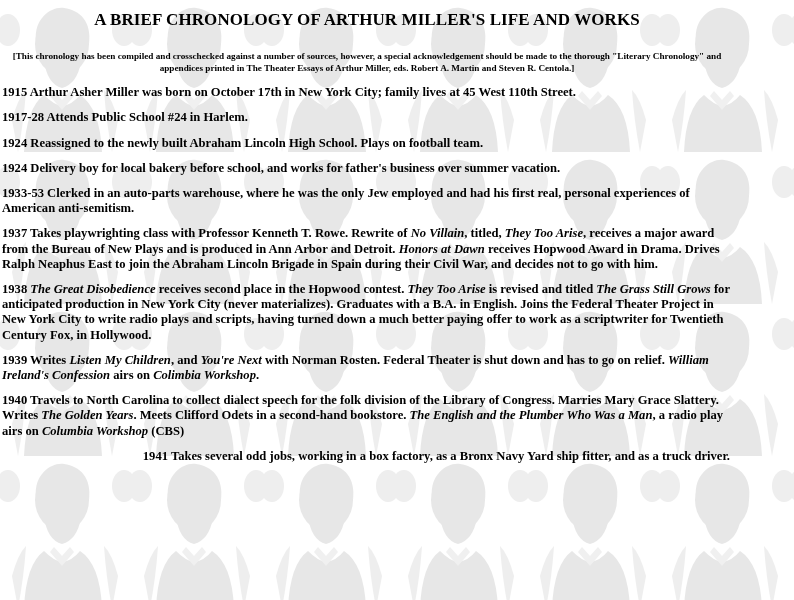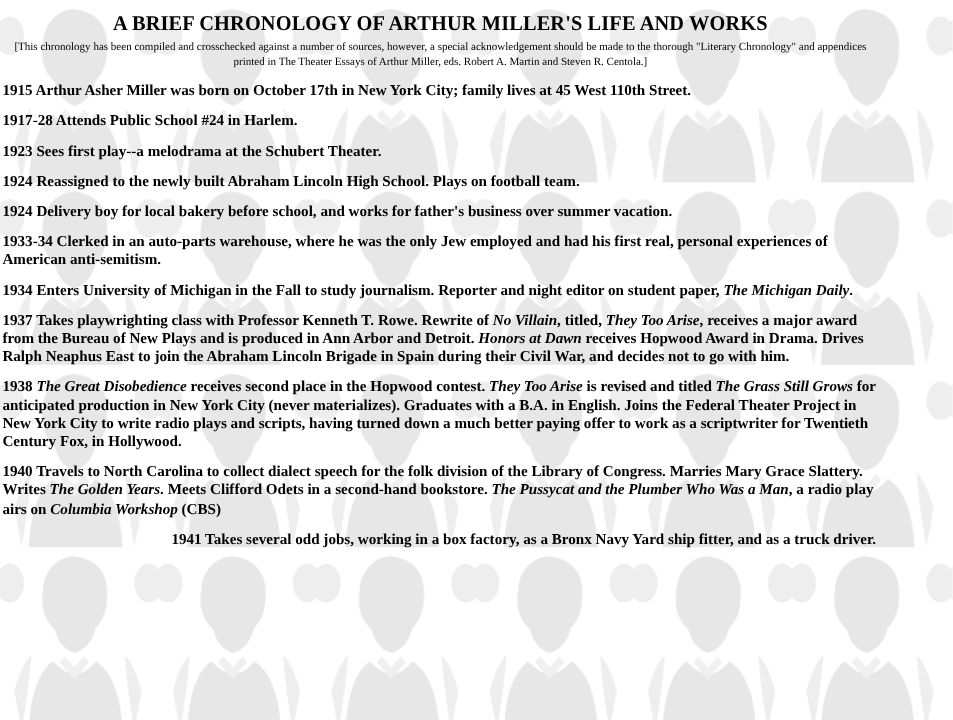--- a/index.html
+++ b/index.html
@@ -44,22 +44,22 @@
     padding: 0 10px;
     font-stretch: condensed;
     transform: scaleX(0.97);
   }
 
   
   .doc-note {
     text-align: center;
     font-size: 9.2px;
     line-height: 11.6px;
-    margin: 5px 2px 0 2px;
-    font-weight: normal;
+    margin: 22px 2px 0 2px;
+    font-weight: bold;
   }
 
   
   .entries {
     margin-top: 11px;
     padding-left: 2px;
     padding-right: 4px;
   }
   .entry {
     font-weight: bold;
@@ -114,24 +114,23 @@
   <h1 class="doc-title">A BRIEF CHRONOLOGY OF ARTHUR MILLER'S LIFE AND WORKS</h1>
 
   <div class="doc-note">
     <span>[This chronology has been compiled and crosschecked against a number of sources, however, a special acknowledgement should be made to the thorough "Literary Chronology" and appendices</span>
     <span>printed in The Theater Essays of Arthur Miller, eds. Robert A. Martin and Steven R. Centola.]</span>
   </div>
 
   <div class="entries">
       <p class="entry">1915 Arthur Asher Miller was born on October 17th in New York City; family lives at 45 West 110th Street.</p>
       <p class="entry">1917-28 Attends Public School #24 in Harlem.</p>
-      <p class="entry">1923  Sees first play--a melodrama at the Schubert Theater.</p>
       <p class="entry">1924  Reassigned to the newly built Abraham Lincoln High School.  Plays on football team.</p>
       <p class="entry">1924  Delivery boy for local bakery before school, and works for father's business over summer vacation.</p>
-      <p class="entry">1933-34  Clerked in an auto-parts warehouse, where he was the only Jew employed and had his first real, personal experiences of American anti-semitism.</p>
-      <p class="entry">1934  Enters University of Michigan in the Fall to study journalism. Reporter and night editor on student paper, <i>The Michigan Daily</i>.</p>
+      <p class="entry">1933-53  Clerked in an auto-parts warehouse, where he was the only Jew employed and had his first real, personal experiences of American anti-semitism.</p>
       <p class="entry">1937 Takes playwrighting class with Professor Kenneth T. Rowe. Rewrite of <i>No Villain</i>, titled, <i>They Too Arise</i>, receives a major award from the Bureau of New Plays and is produced in Ann Arbor and Detroit. <i>Honors at Dawn</i> receives Hopwood Award in Drama. Drives Ralph Neaphus East to join the Abraham Lincoln Brigade in Spain during their Civil War, and decides not to go with him.</p>
       <p class="entry">1938 <i>The Great Disobedience</i> receives second place in the Hopwood contest. <i>They Too Arise</i> is revised and titled <i>The Grass Still Grows</i> for anticipated production in New York City (never materializes). Graduates with a B.A. in English.  Joins the Federal Theater Project in New York City to write radio plays and scripts, having turned down a much better paying offer to work as a scriptwriter for Twentieth Century Fox, in Hollywood.</p>
-      <p class="entry">1940 Travels to North Carolina to collect dialect speech for the folk division of the Library of Congress.  Marries Mary Grace Slattery. Writes <i>The Golden Years</i>. Meets Clifford Odets in a second-hand bookstore.   <i>The Pussycat and the Plumber Who Was a Man</i>, a radio play airs on <i>Columbia Workshop</i> (CBS)</p>
+      <p class="entry">1939 Writes <i>Listen My Children</i>, and <i>You're Next</i> with Norman Rosten.  Federal Theater is shut down and has to go on relief.  <i>William Ireland's Confession</i> airs on <i>Colimbia Workshop</i>.</p>
+      <p class="entry">1940 Travels to North Carolina to collect dialect speech for the folk division of the Library of Congress.  Marries Mary Grace Slattery. Writes <i>The Golden Years</i>. Meets Clifford Odets in a second-hand bookstore.   <i>The English and the Plumber Who Was a Man</i>, a radio play airs on <i>Columbia Workshop</i> (CBS)</p>
       <p class="entry clipped">1941 Takes several odd jobs, working in a box factory, as a Bronx Navy Yard ship fitter, and as a truck driver.</p>
     </div>
 
 </div>
 
 </body></html>

